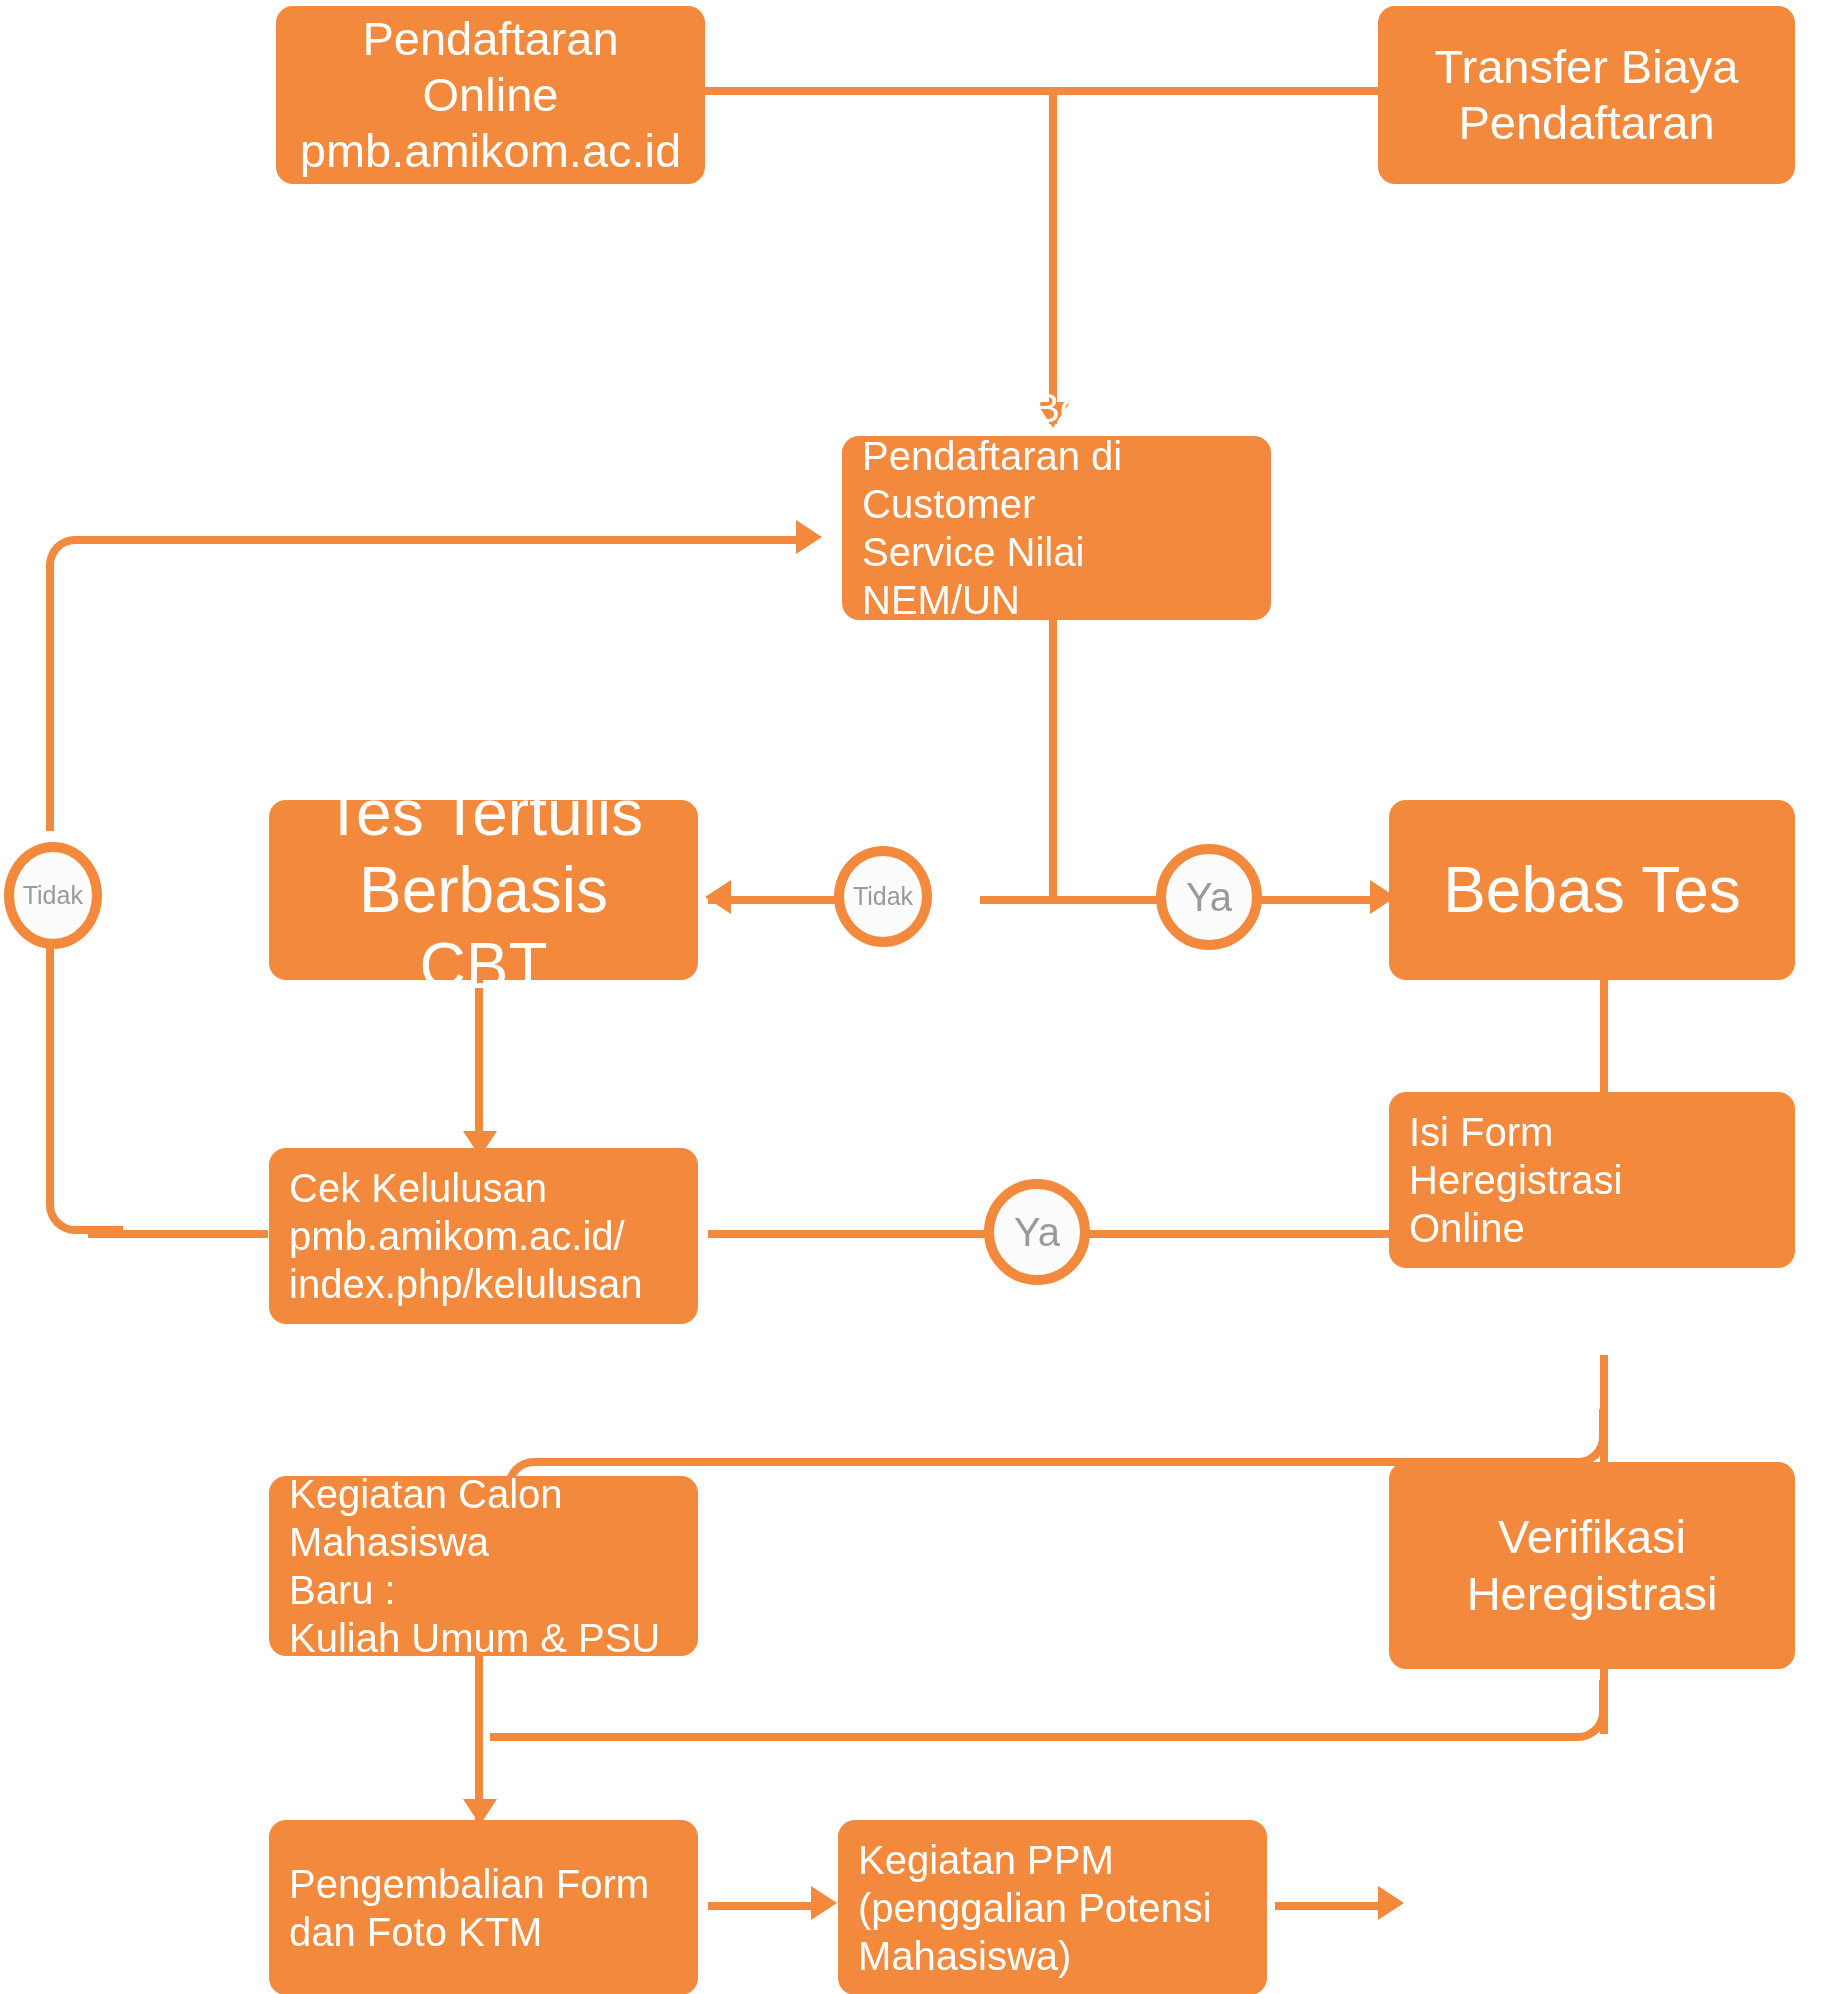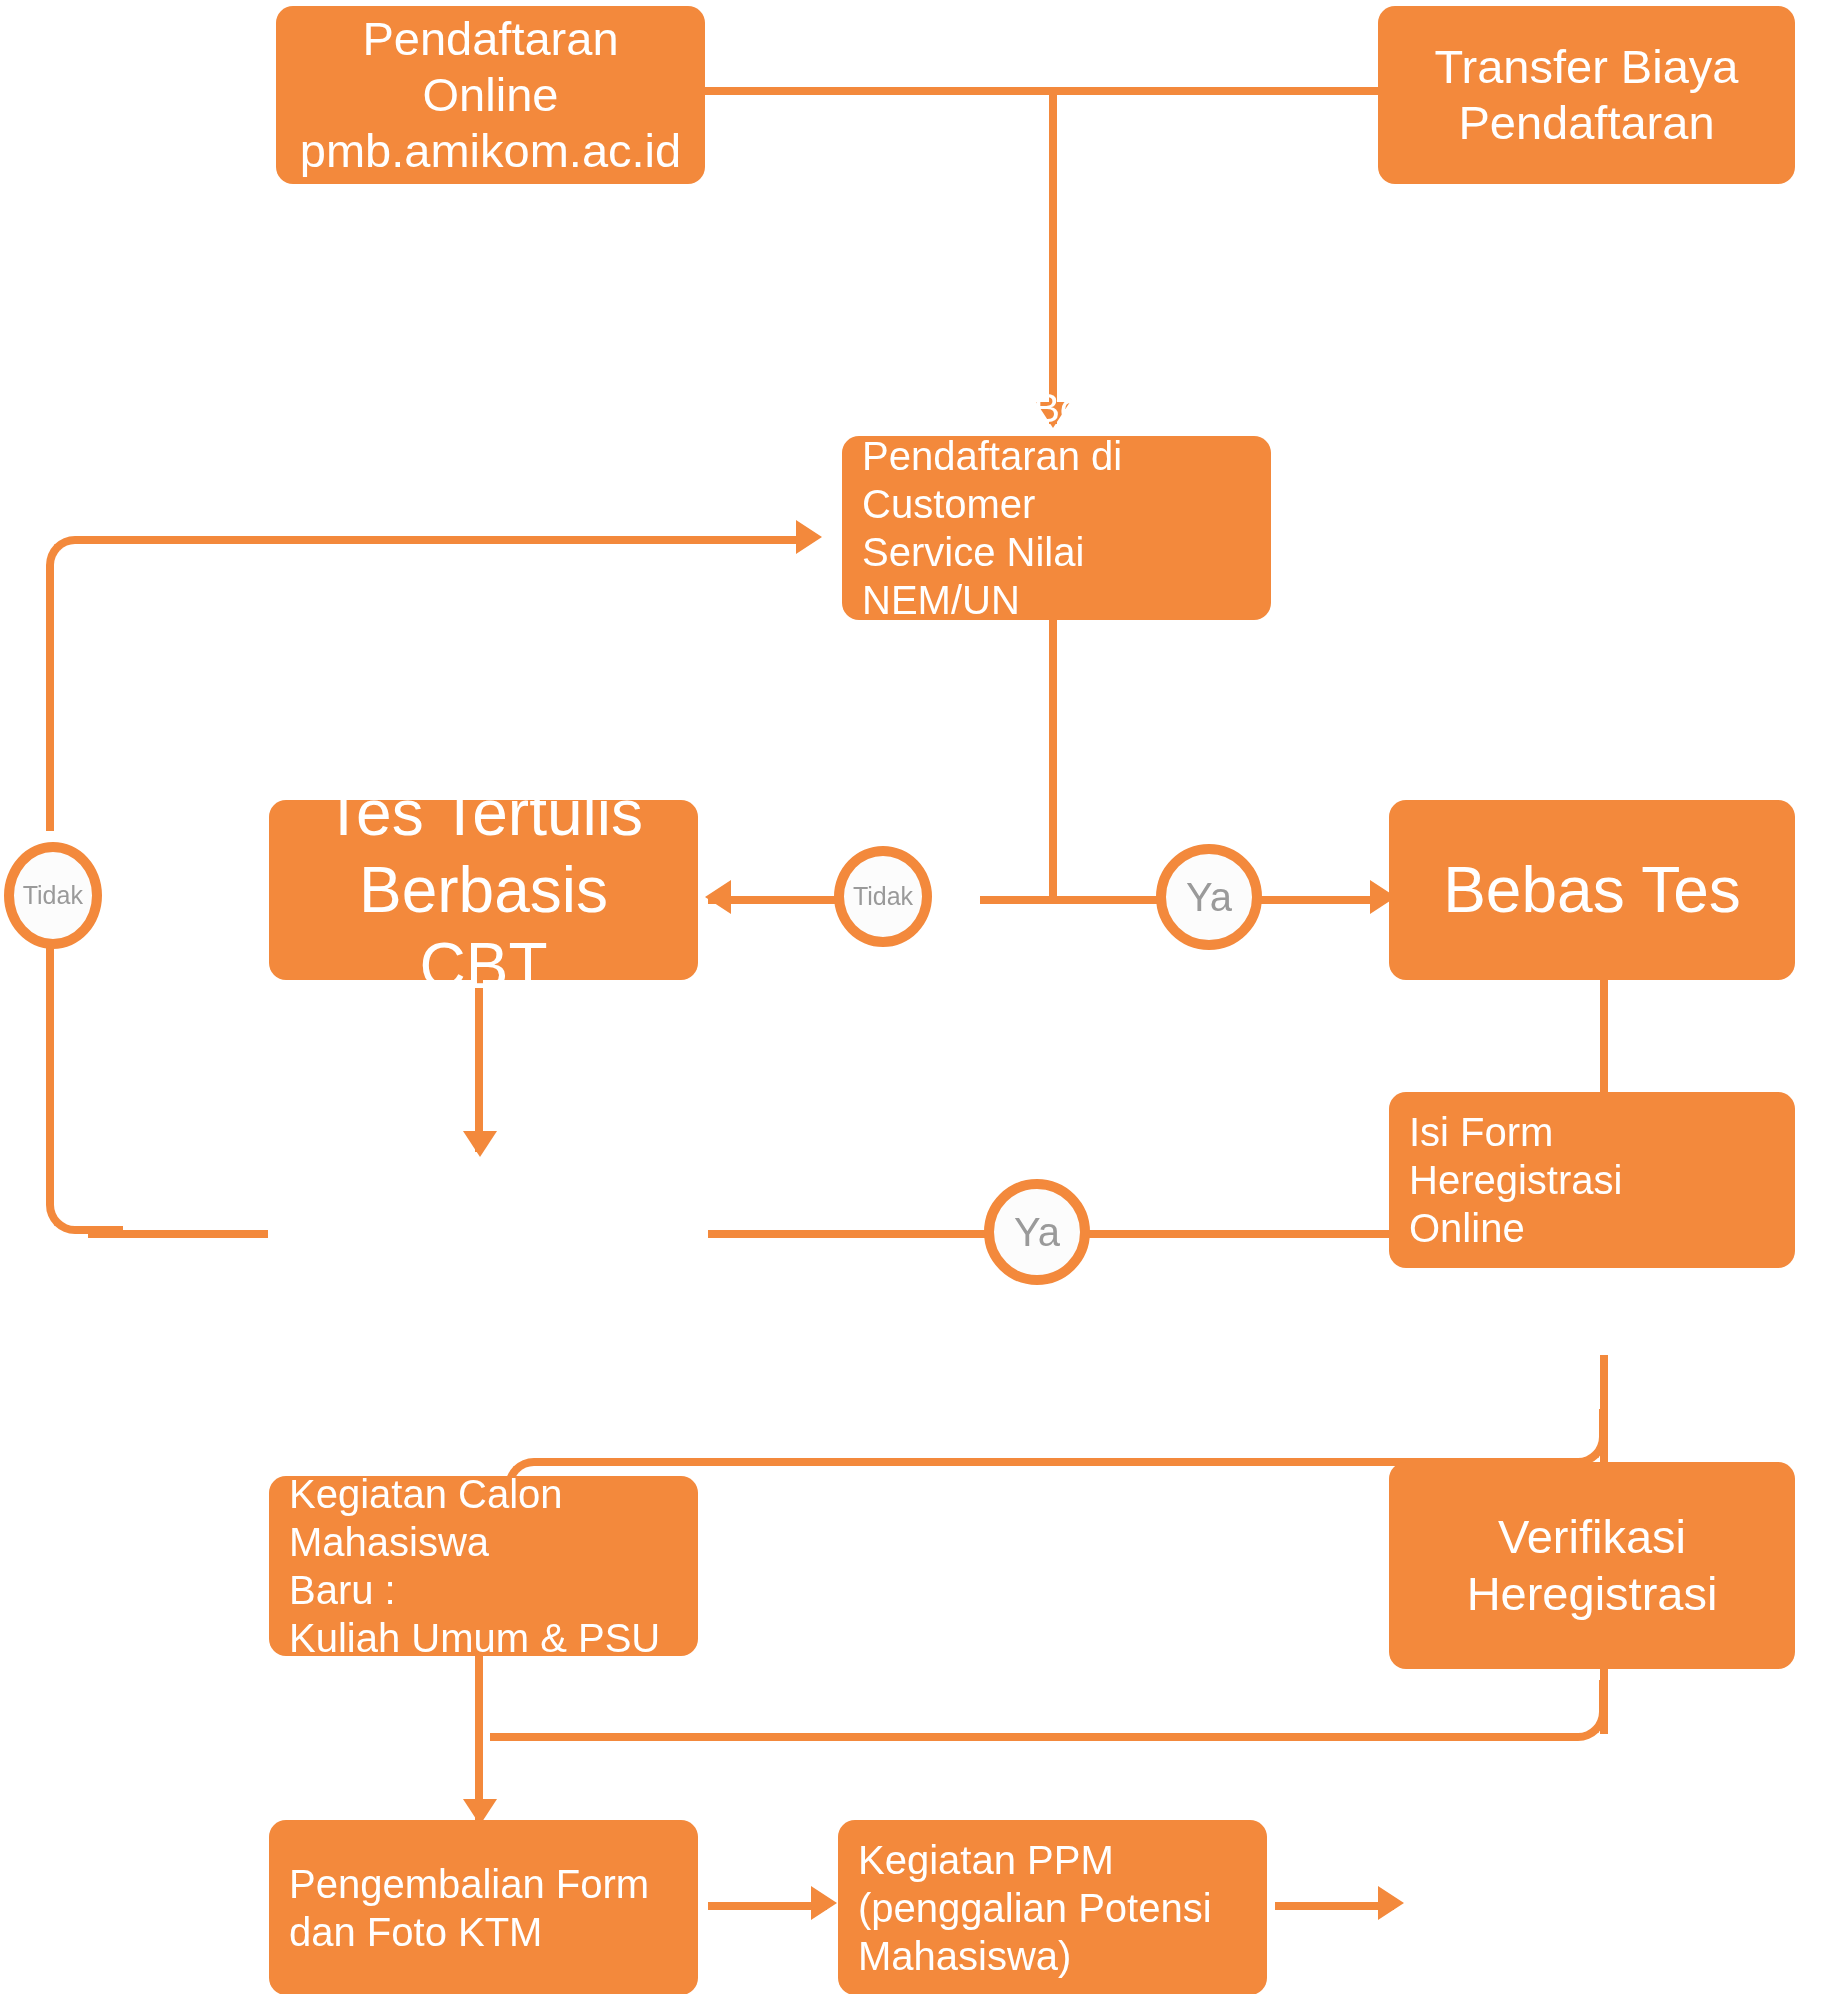--- a/index.html
+++ b/index.html
@@ -166,20 +166,23 @@
   <div class="node left t-sm" style="left:842px; top:436px; width:429px; height:184px;">Verifikasi Berkas
 Pendaftaran di Customer
 Service Nilai NEM/UN
 &gt; = 7,5</div>
 
   <div class="node center t-xl" style="left:269px; top:800px; width:429px; height:180px;">Tes Tertulis
 Berbasis CBT</div>
 
   <div class="node center t-xl" style="left:1389px; top:800px; width:406px; height:180px;">Bebas Tes</div>
 
+  <div class="node left t-md" style="left:269px; top:1148px; width:429px; height:176px;">Cek Kelulusan
+pmb.amikom.ac.id/
+index.php/kelulusan</div>
 
   <div class="node left t-md" style="left:1389px; top:1092px; width:406px; height:176px;">Isi Form
 Heregistrasi
 Online</div>
 
   <div class="node left t-sm" style="left:269px; top:1476px; width:429px; height:180px;">Kegiatan Calon Mahasiswa
 Baru :
 Kuliah Umum &amp; PSU</div>
 
   <div class="node center t-lg" style="left:1389px; top:1462px; width:406px; height:207px;">Verifikasi

